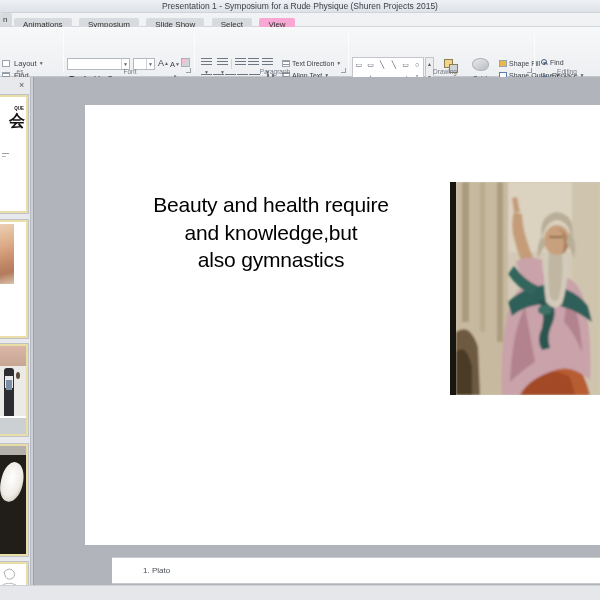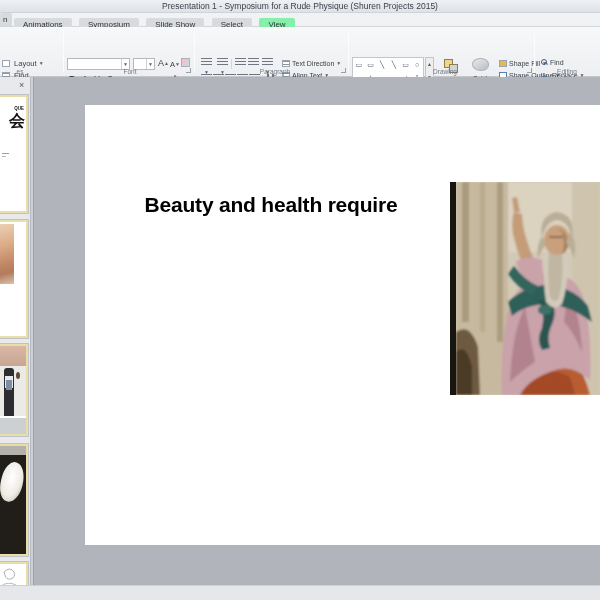--- a/index.html
+++ b/index.html
@@ -6,21 +6,21 @@
   html,body{width:600px;height:600px;overflow:hidden;font-family:"Liberation Sans",sans-serif;background:#b0b4ba;position:relative}
   .abs{position:absolute}
 
   
   .titlebar{left:0;top:0;width:600px;height:13px;background:linear-gradient(#eef1f5,#dde2e9);border-bottom:1px solid #cfd4da;
     font-size:8.5px;line-height:13px;text-align:center;color:#3a3f46}
 
   
   .tabrow{left:0;top:13px;width:600px;height:14px;background:#f1f2f4;border-bottom:1px solid #d2d5d9;white-space:nowrap}
   .tab{display:inline-block;font-size:8px;color:#333;line-height:12px;padding:1px 9px 0;margin-right:3px;background:#d7dade;border-radius:2px 2px 0 0}
-  .tab.plain{background:#86efac}
+  .tab.plain{background:#f9a8d4}
   .tab.partial{width:12px;overflow:hidden;padding:1px 3px 0;margin-left:0}
   .tabs-wrap{position:absolute;left:14px;top:0}
   .tab-partial{position:absolute;left:0;top:0}
 
   
   .ribbon{left:0;top:27px;width:600px;height:50px;background:linear-gradient(#f7f8f9,#edeff2);border-bottom:1px solid #c3c7cc;font-size:7.5px;color:#3c4248}
   .vsep{position:absolute;top:2px;width:1px;height:44px;background:#d8dbde;border-right:1px solid #fbfcfd}
   .grplabel{position:absolute;bottom:1px;font-size:6.5px;color:#747980;text-align:center}
   .launcher{position:absolute;width:5px;height:5px;border-right:1px solid #9aa0a7;border-bottom:1px solid #9aa0a7;bottom:3px}
   .rbtn{position:absolute;white-space:nowrap;cursor:default;line-height:11px}
@@ -68,21 +68,21 @@
   .t3-fig{position:absolute;left:6px;top:22px;width:10px;height:48px;background:#2d2c31;border-radius:3px 3px 0 0}
   .t3-shirt{position:absolute;left:7px;top:30px;width:8px;height:12px;background:#e8e9ea}
   .t3-vest{position:absolute;left:8px;top:34px;width:6px;height:10px;background:#7d8fa6}
   .t3-bug{position:absolute;right:6px;top:26px;width:4px;height:7px;background:#5a4a3a;border-radius:50%}
   .t4-top{position:absolute;left:0;top:0;width:100%;height:9px;background:#b4b1ac}
   .t4-dark{position:absolute;left:0;top:9px;width:100%;height:100%;background:#211e1a}
   .t4-fabric{position:absolute;left:3px;top:16px;width:22px;height:40px;background:radial-gradient(ellipse at 45% 40%,#ffffff 0%,#efece6 55%,#cfcabf 80%,#211e1a 95%);border-radius:46% 54% 50% 50%;transform:rotate(14deg)}
 
   
   .slide{position:absolute;left:85px;top:28px;width:515px;height:440px;background:#fff}
-  .quote{position:absolute;left:36px;top:86px;width:300px;text-align:center;font-weight:bold;color:#000;font-size:21px;line-height:27.5px;letter-spacing:-0.2px}
+  .quote{position:absolute;left:36px;top:86px;width:300px;text-align:center;font-weight:normal;color:#000;font-size:21px;line-height:27.5px;letter-spacing:-0.2px}
   .attribution{position:absolute;left:77px;top:278px;width:220px;text-align:center;font-weight:bold;font-size:12.5px;color:#000}
   .plato{position:absolute;left:365px;top:77px;width:150px;height:213px}
   .notes{position:absolute;left:112px;top:480px;width:488px;height:27px;background:#fff;border-top:1px solid #c6c9cd;border-bottom:1px solid #c6c9cd;
     font-size:8px;color:#4a4f55;line-height:26px;padding-left:31px}
   .bottomstrip{position:absolute;left:0;top:508px;width:600px;height:15px;background:#e5e7ea;border-top:1px solid #cdd0d4}
 </style>
 </head>
 <body>
 
 <div class="abs titlebar">
@@ -256,20 +256,22 @@
         <path d="M3 22 Q10 17 18 21 Q24 24 20 29 Q12 33 5 29 Z" fill="none" stroke="#9aa0a6" stroke-width="0.7"></path>
         <path d="M2 34 Q9 30 17 33" fill="none" stroke="#aab0b6" stroke-width="0.7"></path>
       </svg>
     </div>
   </div>
   <div class="splitter"></div>
 
   <div class="slide">
     <div class="quote">
         <div class="quote-line">Beauty and health require</div>
+        <div class="quote-line">and knowledge,but</div>
+        <div class="quote-line">also gymnastics</div>
       </div>
 
 
     <svg class="plato" viewBox="0 0 150 213">
       <defs>
           <filter id="pb" x="-10%" y="-10%" width="120%" height="120%">
             <feGaussianBlur stdDeviation="1.1"></feGaussianBlur>
           </filter>
         </defs>
       <rect width="150" height="213" fill="#d3c9b6"></rect>
@@ -300,14 +302,17 @@
         <path d="M107 46 Q116 48 118 60 Q118 70 112 72 Q116 60 112 50 Z" fill="#aa8160"></path>
         <rect x="99" y="54" width="14" height="2" fill="#8d6a4c"></rect>
         <path d="M92 56 Q88 34 106 30 Q126 32 122 56 Q118 38 106 38 Q96 40 92 56 Z" fill="#b9ae97"></path>
         <path d="M120 50 Q128 60 124 76 Q120 66 116 60 Z" fill="#b9ae97"></path>
         <path d="M92 54 Q86 64 88 76 Q92 68 96 62 Z" fill="#b9ae97"></path>
       </g>
       <rect x="0" y="0" width="6" height="213" fill="#17150f"></rect>
     </svg>
   </div>
 
+  <div class="notes">
+    <span>1. Plato</span>
+  </div>
   <div class="bottomstrip"></div>
 </div>
 
 </body></html>

